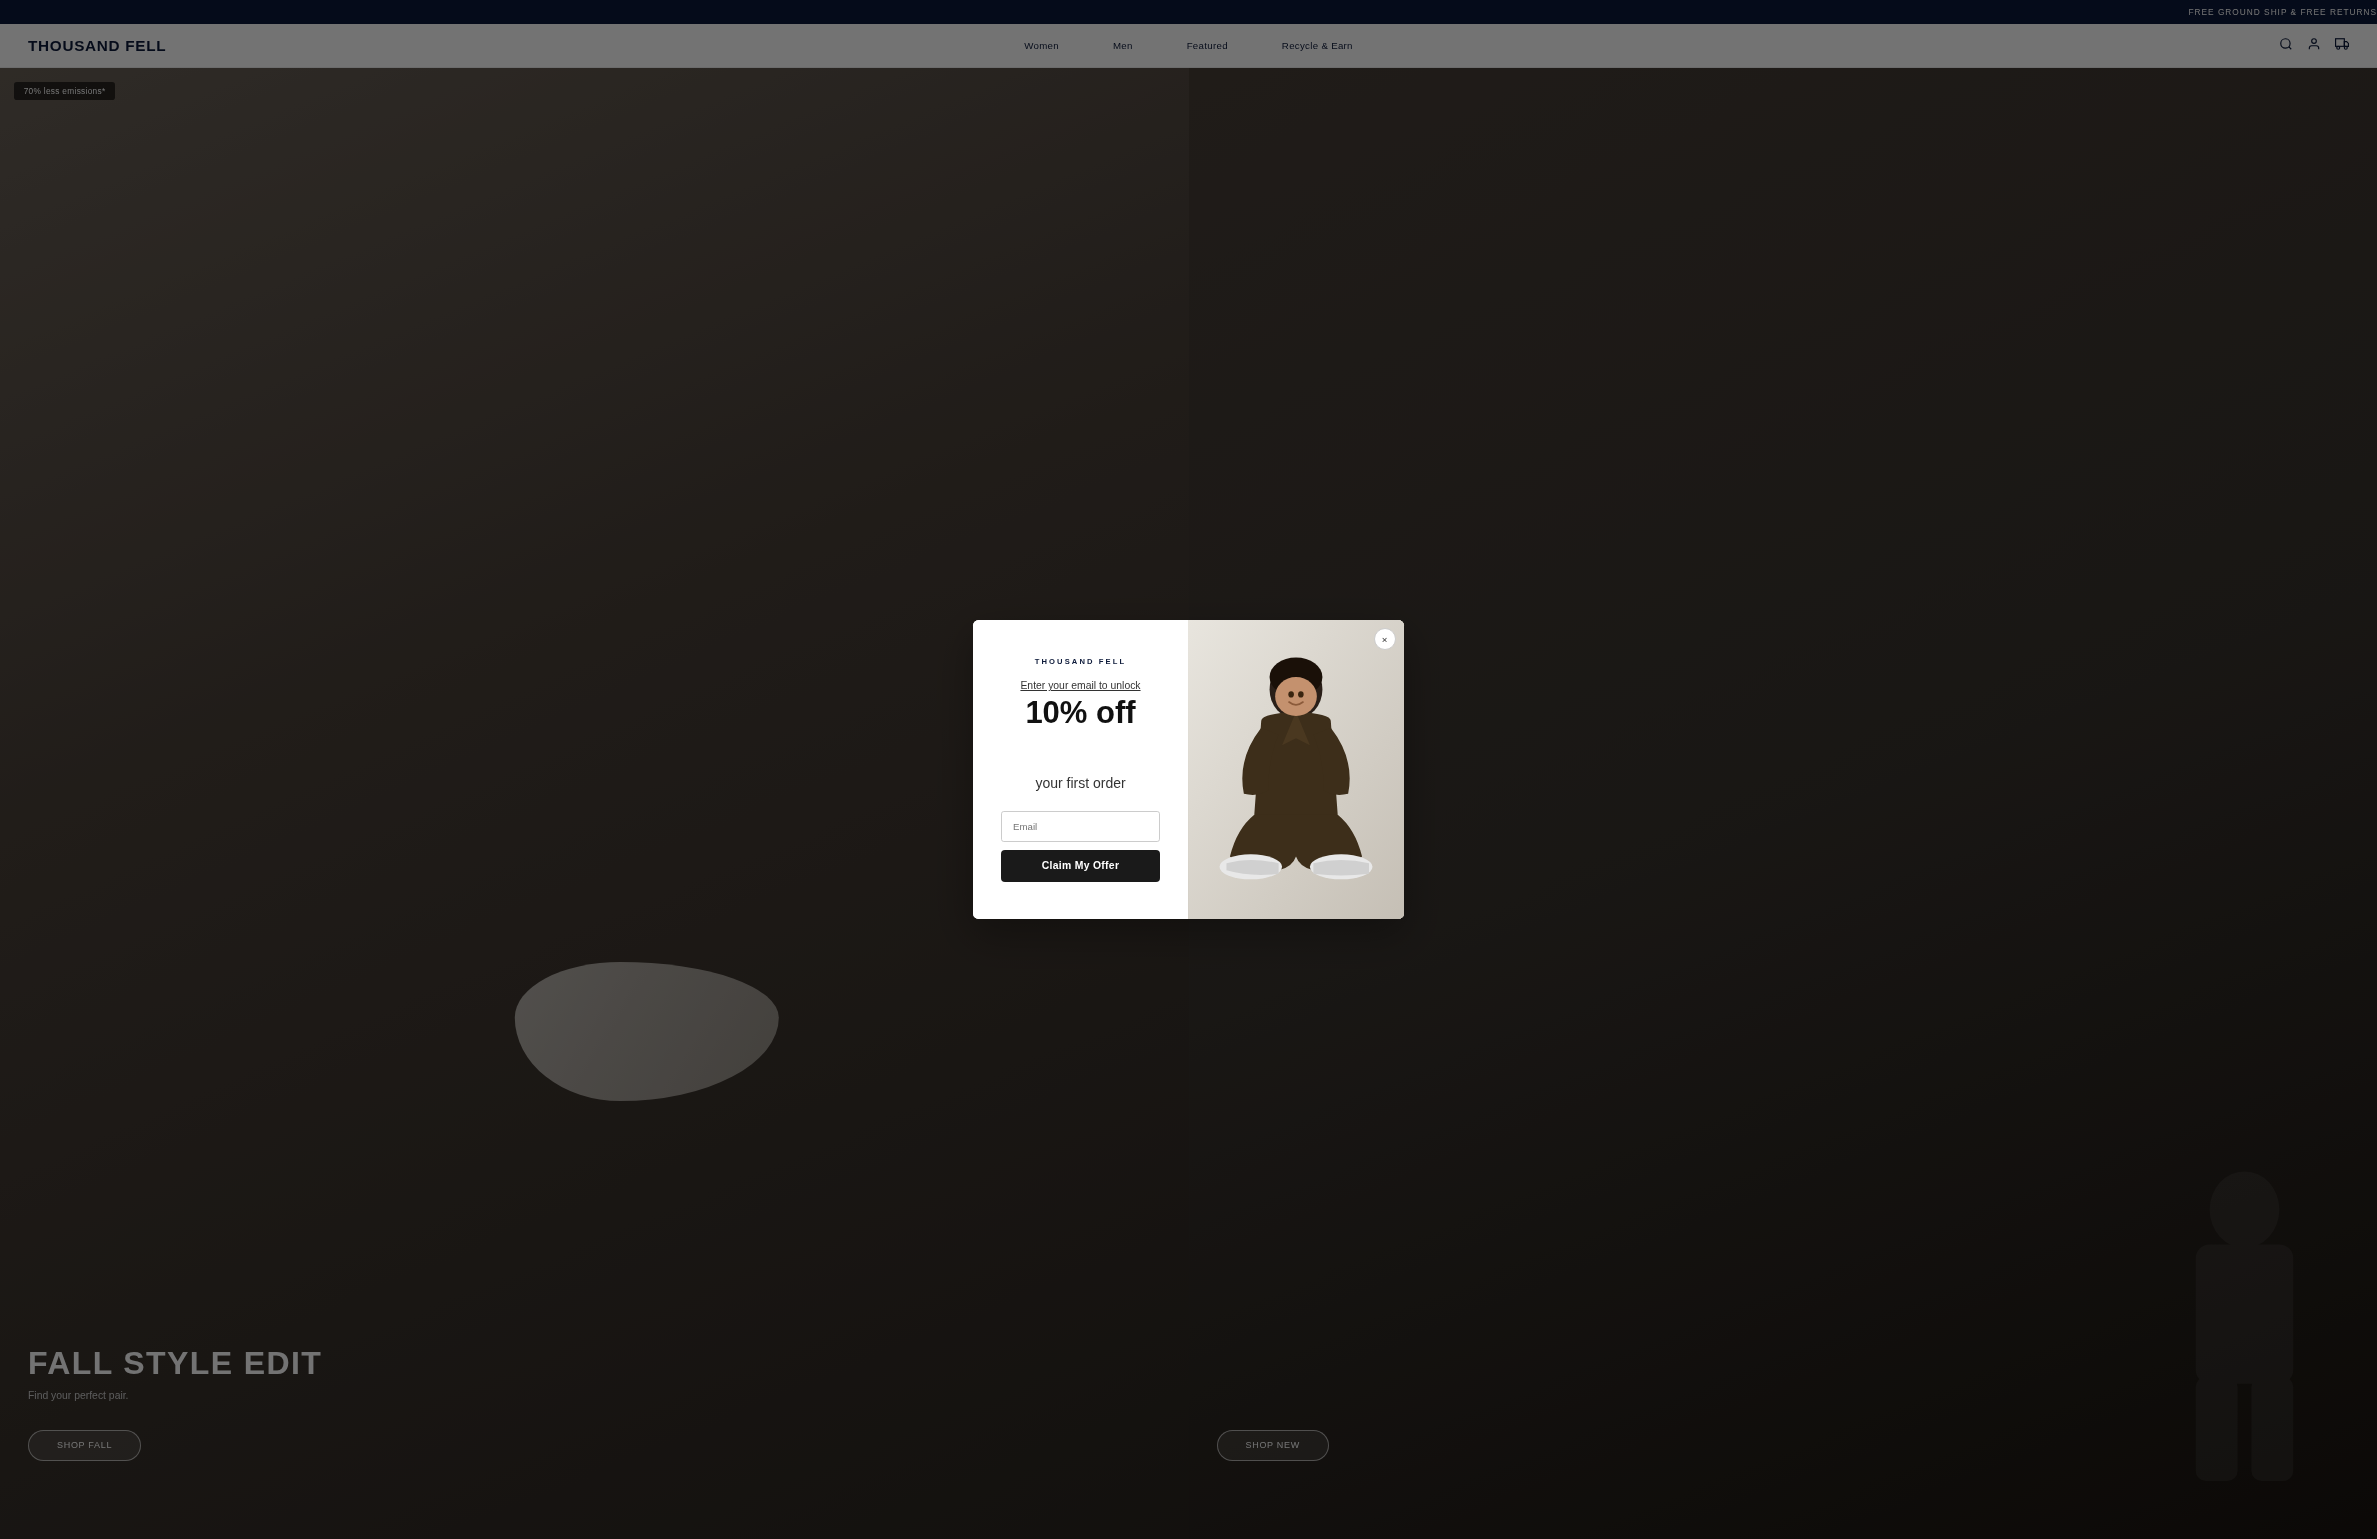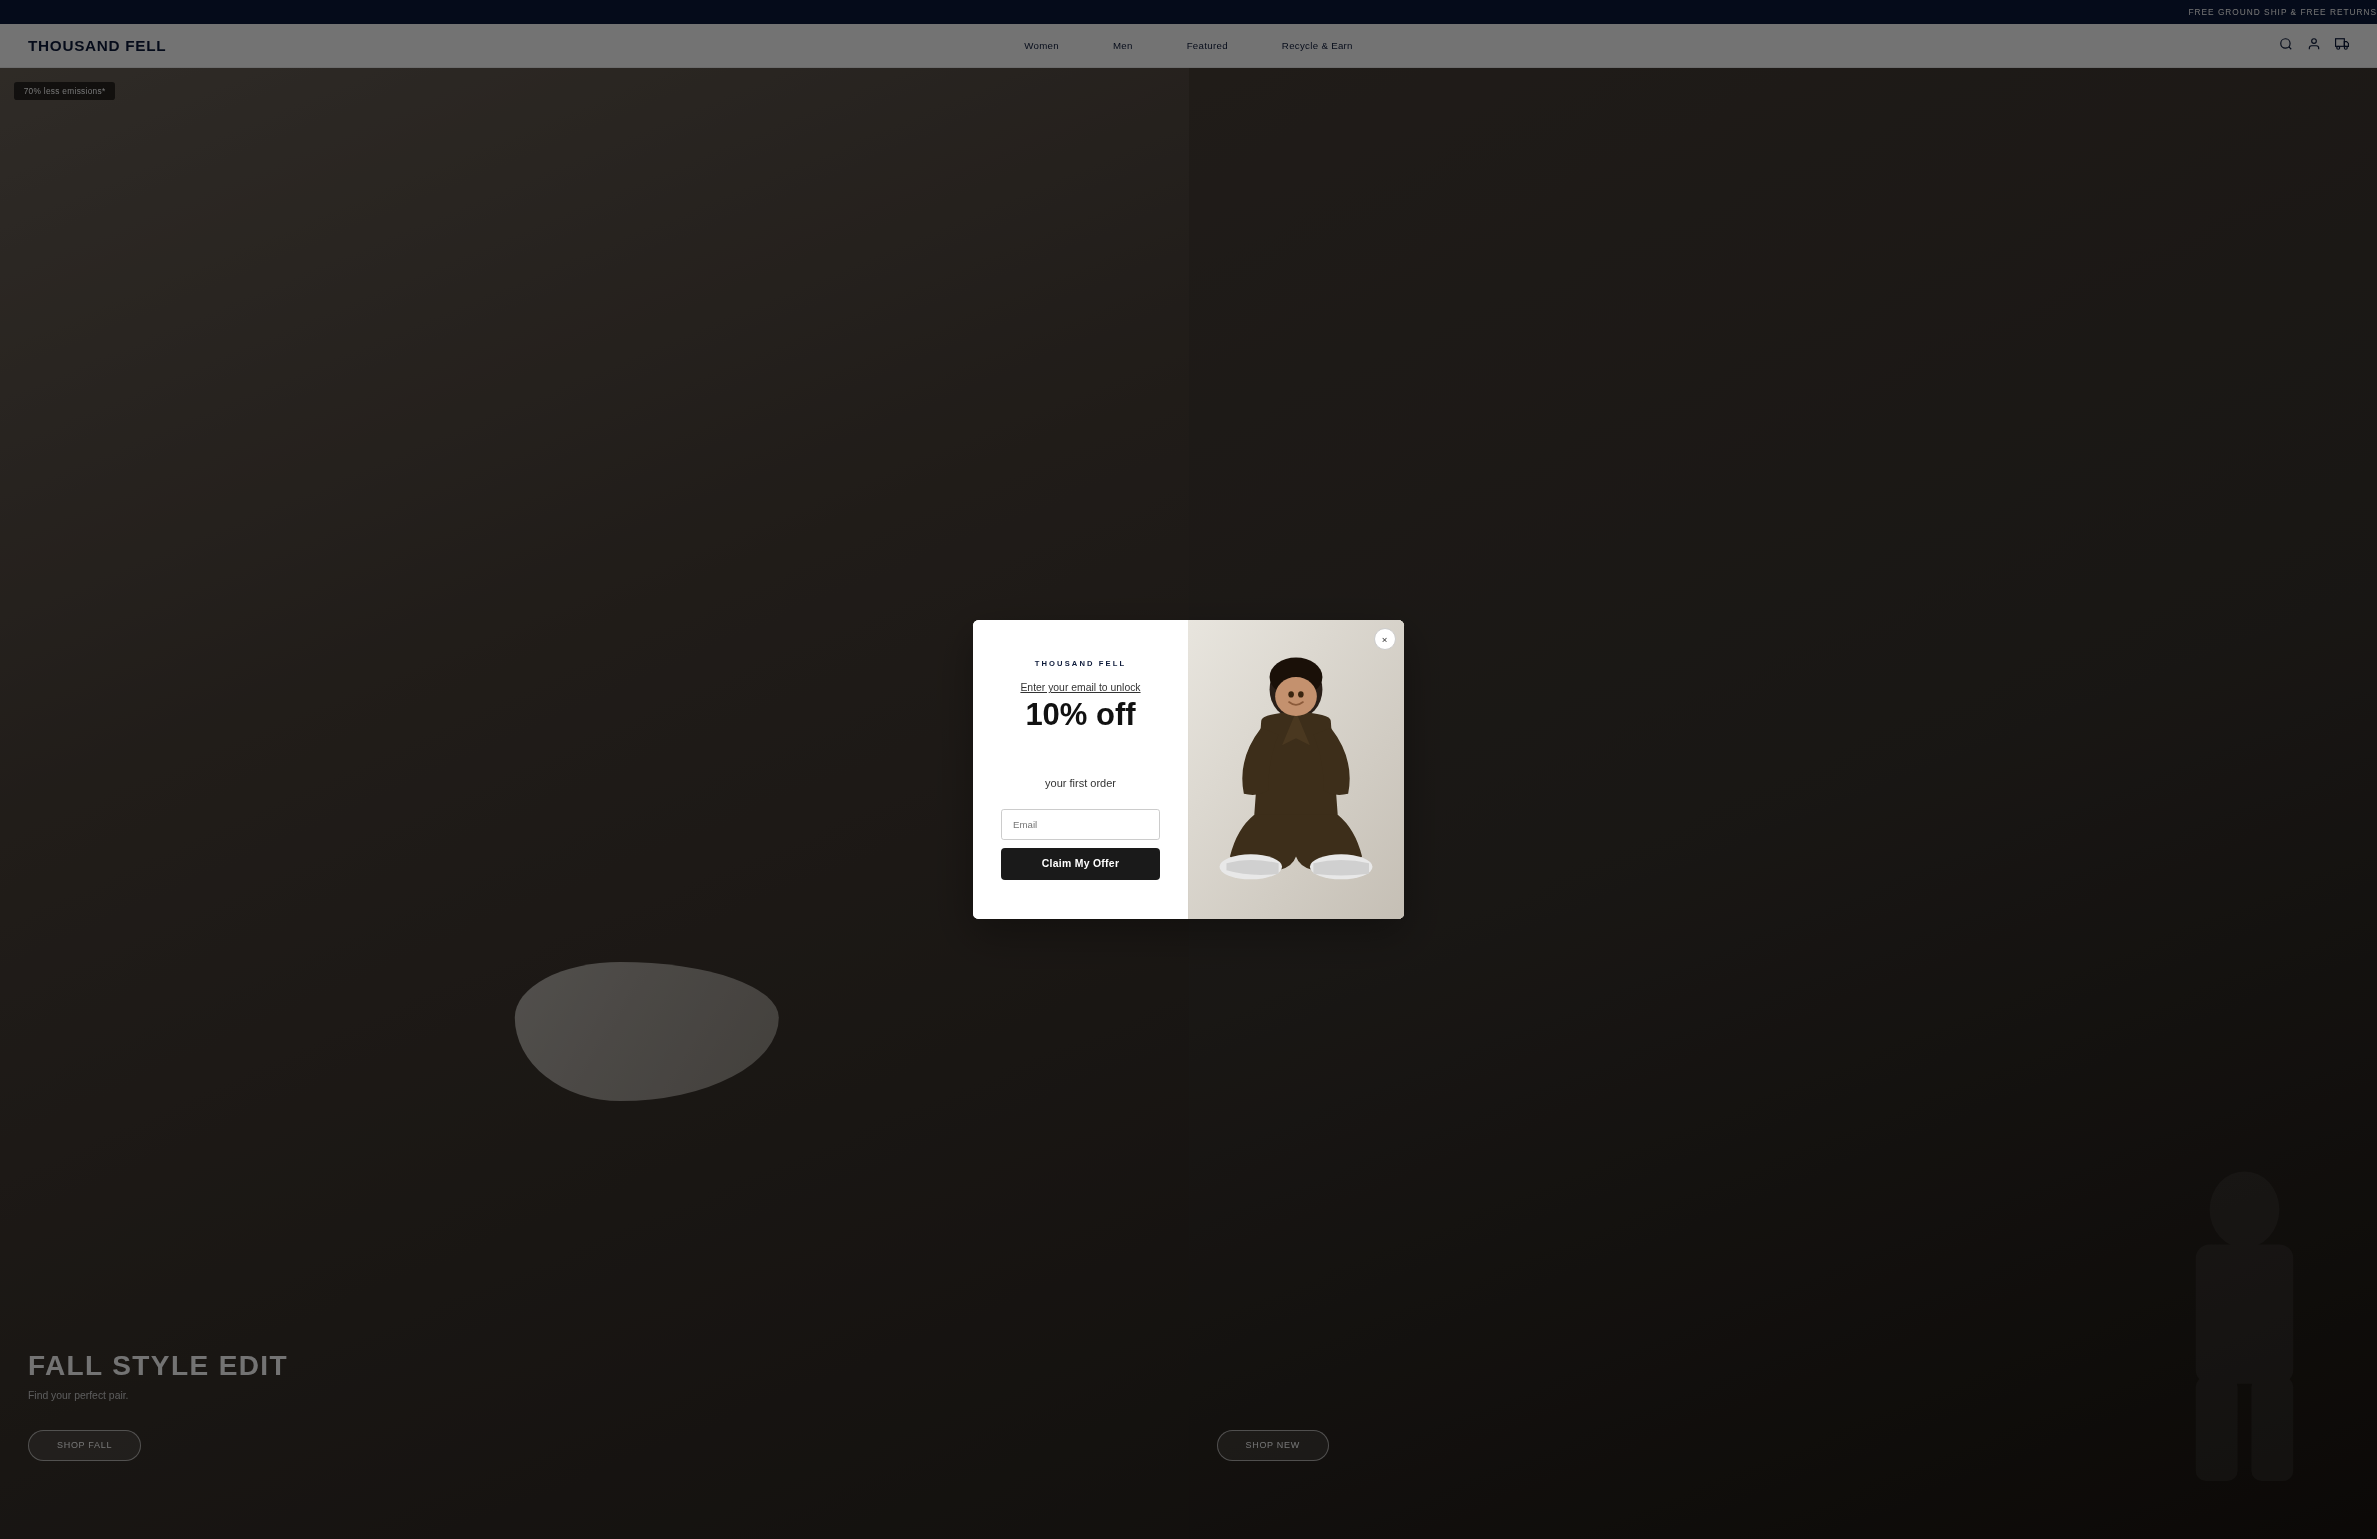--- a/index.html
+++ b/index.html
@@ -109,21 +109,21 @@
 
     
     .hero-text-left {
       position: absolute;
       bottom: 83px;
       left: 28px;
       color: #fff;
       z-index: 5;
     }
     .hero-text-left h1 {
-      font-size: 28px;
+      font-size: 32px;
       font-weight: 800;
       letter-spacing: 1.4px;
       line-height: 1.1;
       margin-bottom: 8.3px;
     }
     .hero-text-left p {
       font-size: 10.4px;
       color: #ccc;
       margin-bottom: 29px;
     }
@@ -210,21 +210,21 @@
     }
     .modal-discount {
       font-size: 31px;
       font-weight: 800;
       color: #111;
       margin-bottom: 1.4px;
       text-align: center;
       line-height: 1.1;
     }
     .modal-order-text {
-      font-size: 11px;
+      font-size: 14px;
       color: #333;
       margin-bottom: 19.5px;
       text-align: center;
       margin-top: 44px;
     }
     .modal-email-input {
       width: 100%;
       padding: 9px 11px;
       border: 1px solid #ccc;
       border-radius: 2.8px;

